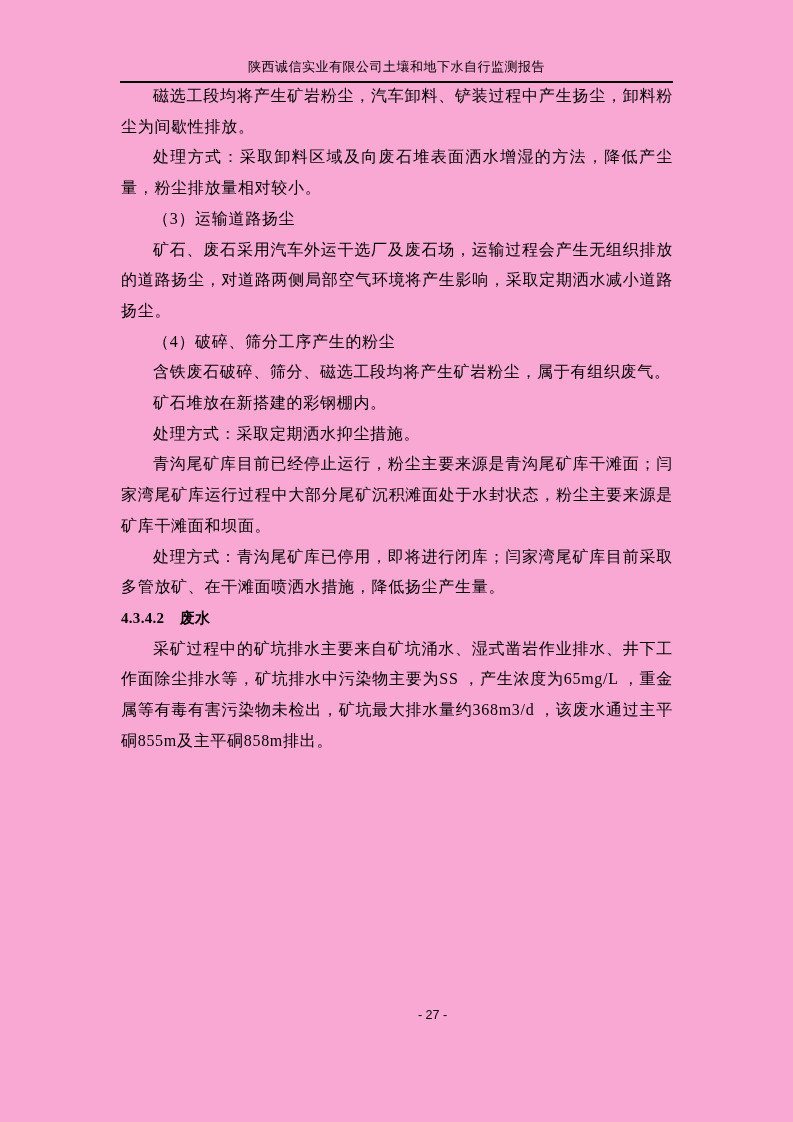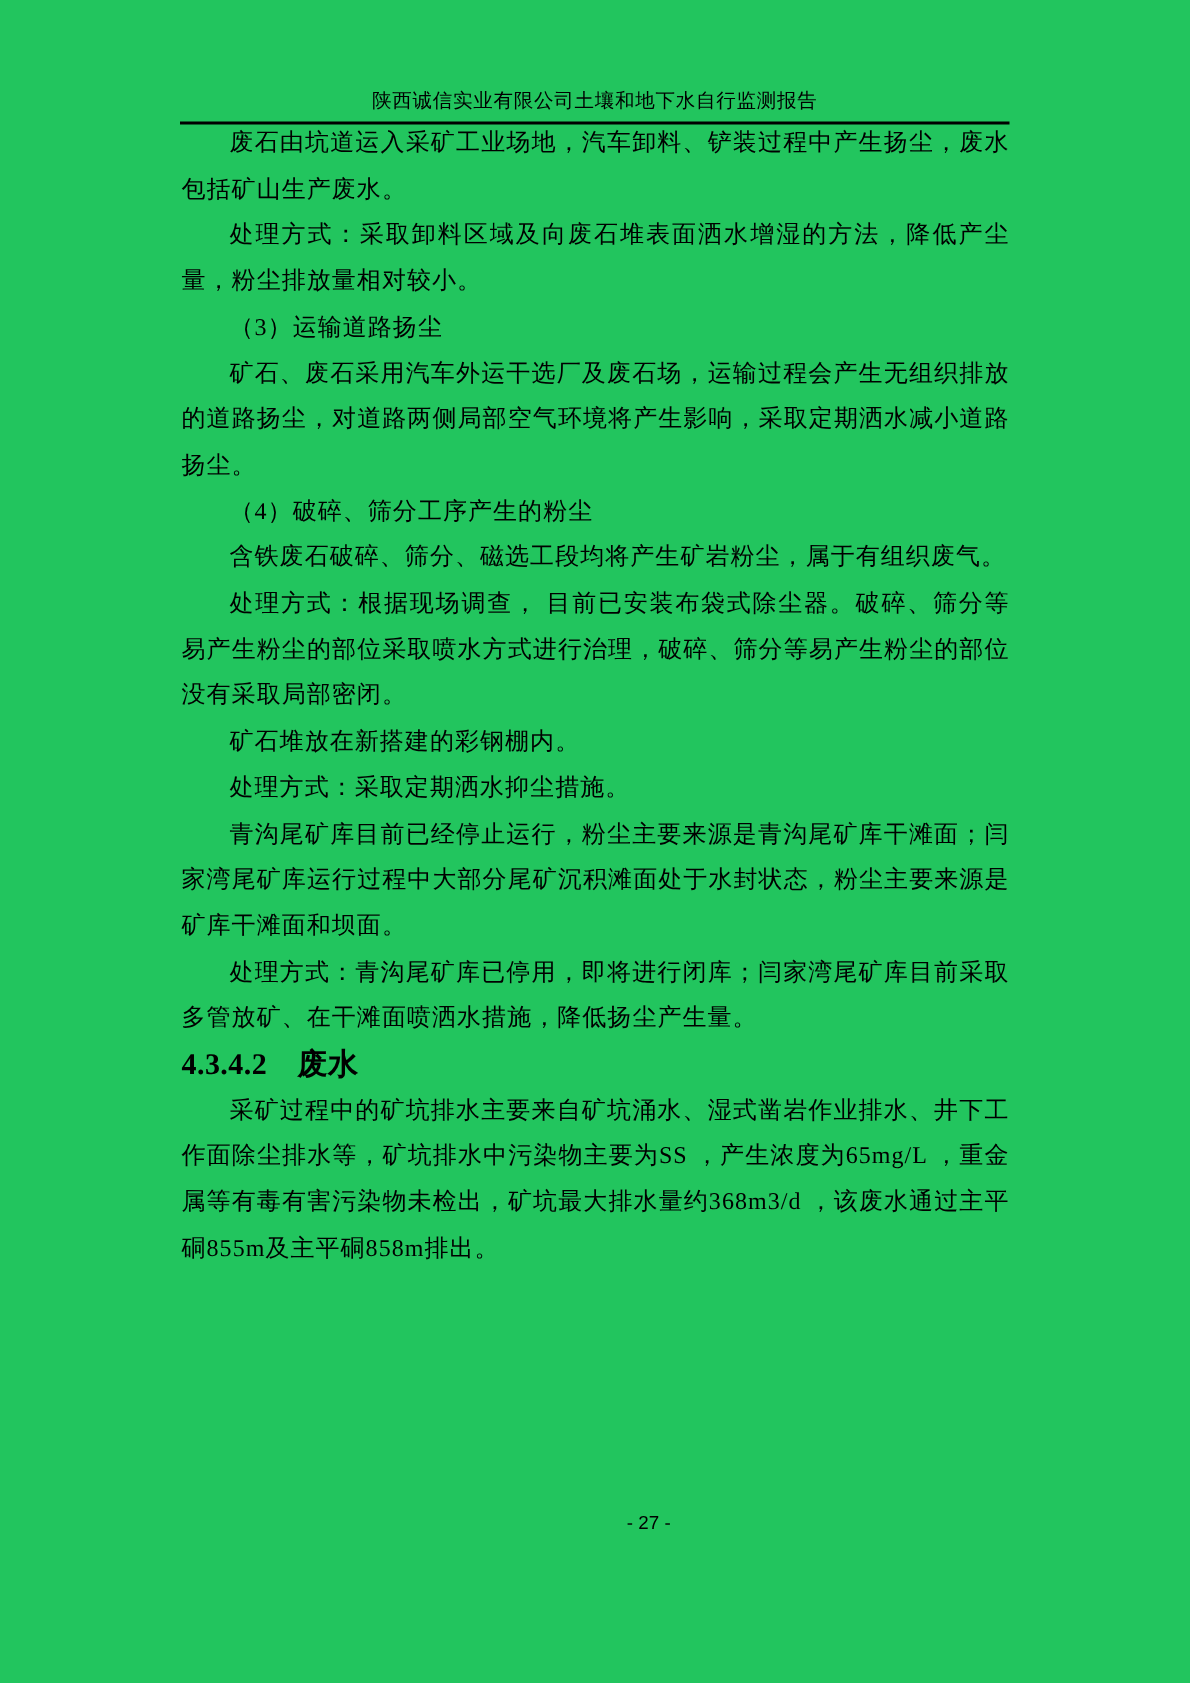--- a/index.html
+++ b/index.html
@@ -4,21 +4,21 @@
 <style>
   html, body {
     margin: 0;
     padding: 0;
     background: #ffffff;
   }
   .page {
     position: relative;
     width: 793px;
     height: 1122px;
-    background: #22c55e;
+    background: #f9a8d4;
     overflow: hidden;
     font-family: "Liberation Serif", "DejaVu Serif", serif;
     color: #000000;
   }
   .page-header {
     position: absolute;
     top: 58px;
     left: 120px;
     width: 553px;
     text-align: center;
@@ -38,21 +38,21 @@
     text-align: justify;
   }
   .page-body p {
     margin: 0;
     padding: 0;
     text-indent: 2em;
   }
   .page-body p.section-heading {
     text-indent: 0;
     font-weight: bold;
-    font-size: 20px;
+    font-size: 15px;
     letter-spacing: 0.3px;
   }
   .page-footer {
     position: absolute;
     top: 1008px;
     left: 0;
     width: 793px;
     text-align: center;
     font-size: 12.5px;
     font-weight: normal;
@@ -61,27 +61,26 @@
   }
 </style>
 </head>
 <body>
 
 <div class="page">
 
   <div class="page-header">陕西诚信实业有限公司土壤和地下水自行监测报告</div>
 
   <div class="page-body">
-    <p>废石由坑道运入采矿工业场地，汽车卸料、铲装过程中产生扬尘，废水包括矿山生产废水。</p>
+    <p>磁选工段均将产生矿岩粉尘，汽车卸料、铲装过程中产生扬尘，卸料粉尘为间歇性排放。</p>
     <p>处理方式：采取卸料区域及向废石堆表面洒水增湿的方法，降低产尘量，粉尘排放量相对较小。</p>
     <p>（3）运输道路扬尘</p>
     <p>矿石、废石采用汽车外运干选厂及废石场，运输过程会产生无组织排放的道路扬尘，对道路两侧局部空气环境将产生影响，采取定期洒水减小道路扬尘。</p>
     <p>（4）破碎、筛分工序产生的粉尘</p>
     <p>含铁废石破碎、筛分、磁选工段均将产生矿岩粉尘，属于有组织废气。</p>
-    <p>处理方式：根据现场调查， 目前已安装布袋式除尘器。破碎、筛分等易产生粉尘的部位采取喷水方式进行治理，破碎、筛分等易产生粉尘的部位没有采取局部密闭。</p>
     <p>矿石堆放在新搭建的彩钢棚内。</p>
     <p>处理方式：采取定期洒水抑尘措施。</p>
     <p>青沟尾矿库目前已经停止运行，粉尘主要来源是青沟尾矿库干滩面；闫家湾尾矿库运行过程中大部分尾矿沉积滩面处于水封状态，粉尘主要来源是矿库干滩面和坝面。</p>
     <p>处理方式：青沟尾矿库已停用，即将进行闭库；闫家湾尾矿库目前采取多管放矿、在干滩面喷洒水措施，降低扬尘产生量。</p>
     <p class="section-heading">4.3.4.2　废水</p>
     <p>采矿过程中的矿坑排水主要来自矿坑涌水、湿式凿岩作业排水、井下工作面除尘排水等，矿坑排水中污染物主要为SS ，产生浓度为65mg/L ，重金属等有毒有害污染物未检出，矿坑最大排水量约368m3/d ，该废水通过主平硐855m及主平硐858m排出。</p>
   </div>
 
   <div class="page-footer">- 27 -</div>
 

